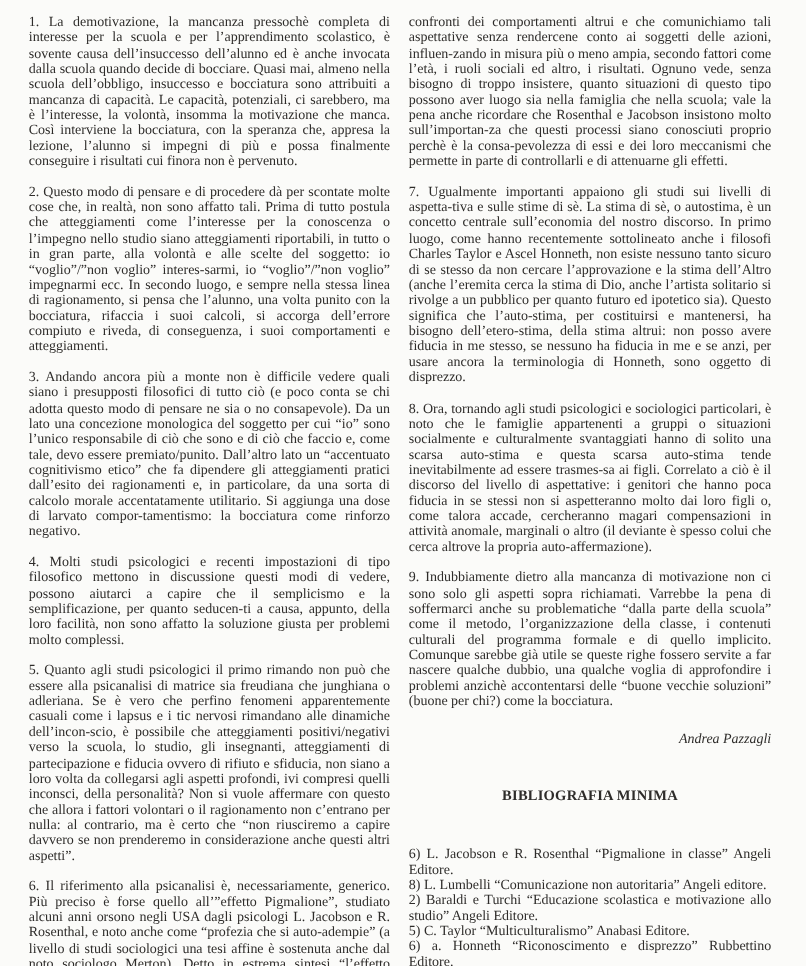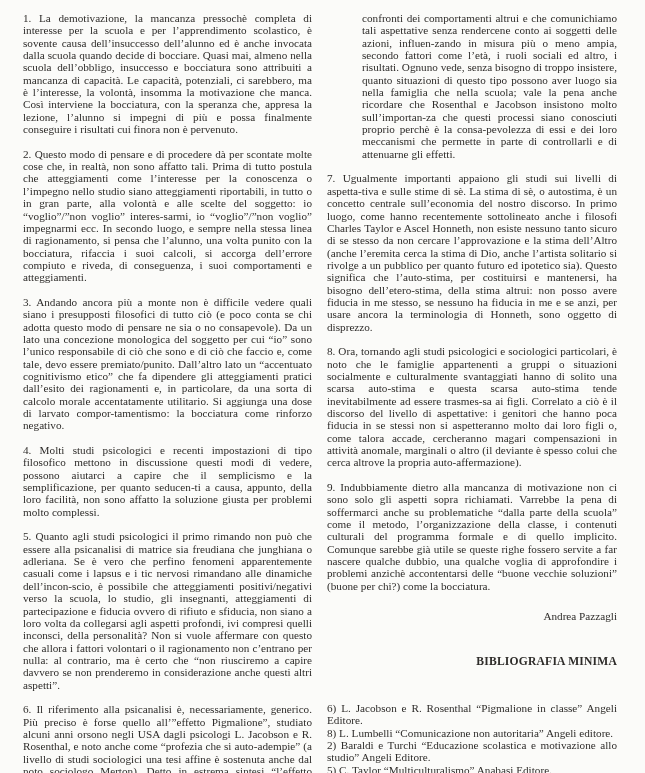--- a/index.html
+++ b/index.html
@@ -11,27 +11,27 @@
     position: relative;
   }
   .col {
     position: absolute; top: 12px;
     font-size: 11.2px; line-height: 12.35px;
     text-align: justify; hyphens: manual;
   }
   .col.left { left: 23px; width: 289px; }
   .col.right { left: 327px; width: 290px; }
   .para { margin: 0 0 12.35px 0; }
-  .para.cont { margin-top: 0; margin-left: 35px; }
+  .para.cont { margin-top: 0; }
   .signature {
-    text-align: right; margin: 18px 0 0 0; padding-right: 0;
+    text-align: right; font-style: italic; margin: 18px 0 0 0; padding-right: 0;
   }
   .biblio-title {
     font-size: 11.6px; letter-spacing: 0.2px;
-    margin: 33px 0 0 0; text-align: right;
+    margin: 33px 0 0 0; text-align: center;
   }
   .biblio-list { margin: 34px 0 0 0; padding: 0; list-style: none; }
   .biblio-list li { margin: 0; }
 </style>
 </head>
 <body>
 
 <div class="col left">
   <p class="para">1. La demotivazione, la mancanza pressochè completa di interesse per la scuola e per l’apprendimento scolastico, è sovente causa dell’insuccesso dell’alunno ed è anche invocata dalla scuola quando decide di bocciare. Quasi mai, almeno nella scuola dell’obbligo, insuccesso e bocciatura sono attribuiti a mancanza di capacità. Le capacità, potenziali, ci sarebbero, ma è l’interesse, la volontà, insomma la motivazione che manca. Così interviene la bocciatura, con la speranza che, appresa la lezione, l’alunno si impegni di più e possa finalmente conseguire i risultati cui finora non è pervenuto.</p>
   <p class="para">2. Questo modo di pensare e di procedere dà per scontate molte cose che, in realtà, non sono affatto tali. Prima di tutto postula che atteggiamenti come l’interesse per la conoscenza o l’impegno nello studio siano atteggiamenti riportabili, in tutto o in gran parte, alla volontà e alle scelte del soggetto: io “voglio”/”non voglio” interes-sarmi, io “voglio”/”non voglio” impegnarmi ecc. In secondo luogo, e sempre nella stessa linea di ragionamento, si pensa che l’alunno, una volta punito con la bocciatura, rifaccia i suoi calcoli, si accorga dell’errore compiuto e riveda, di conseguenza, i suoi comportamenti e atteggiamenti.</p>

